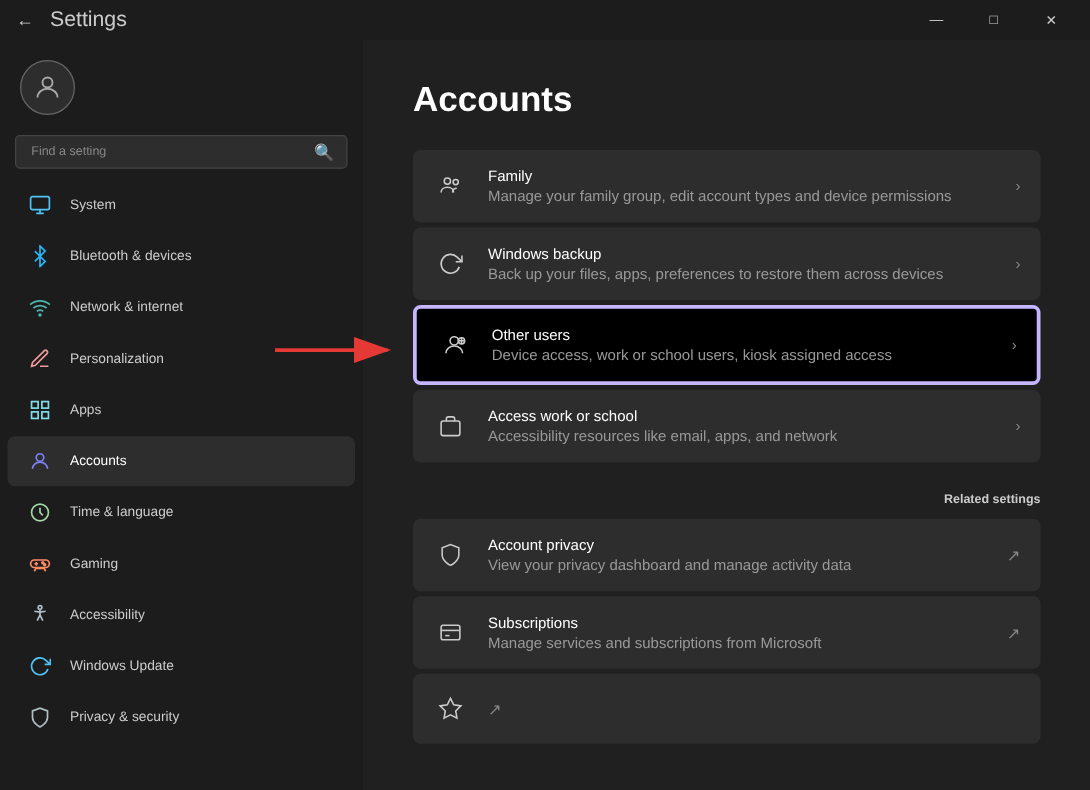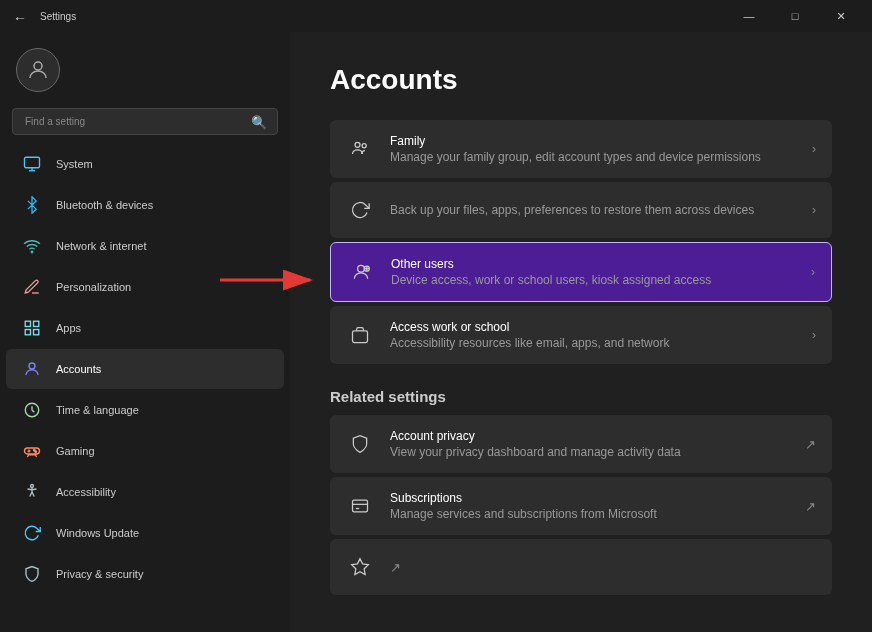--- a/index.html
+++ b/index.html
@@ -30,21 +30,21 @@
     }
     .titlebar-back {
       width: 24px; height: 24px;
       display: flex; align-items: center; justify-content: center;
       border-radius: 4px;
       cursor: pointer;
       color: #ccc;
       font-size: 14px;
     }
     .titlebar-title {
-      font-size: 10px;
+      font-size: 17px;
       color: #ccc;
     }
     .titlebar-controls {
       display: flex;
       gap: 0;
     }
     .titlebar-btn {
       width: 46px; height: 32px;
       display: flex; align-items: center; justify-content: center;
       cursor: pointer;
@@ -156,22 +156,22 @@
       display: flex;
       align-items: center;
       background: #2d2d2d;
       border-radius: 6px;
       padding: 14px 16px;
       cursor: pointer;
       gap: 16px;
       position: relative;
     }
     .settings-item.highlighted {
-      background: #4c1d95;
-      border: 1px solid #c4b5fd;
+      background: #000000;
+      border: 3px solid #c4b5fd;
       justify-content: center;
     }
     .item-icon {
       width: 28px; height: 28px;
       display: flex; align-items: center; justify-content: center;
       font-size: 18px;
       color: #ccc;
       flex-shrink: 0;
     }
     .item-text {
@@ -191,24 +191,25 @@
       color: #888;
       font-size: 12px;
     }
     .item-external {
       color: #888;
       font-size: 13px;
     }
 
     
     .section-label {
-      font-size: 15px;
+      font-size: 10px;
       font-weight: 600;
       color: #ccc;
       margin-bottom: 10px;
+      text-align: right;
     }
 
     
     ::-webkit-scrollbar { width: 6px; }
     ::-webkit-scrollbar-track { background: transparent; }
     ::-webkit-scrollbar-thumb { background: #444; border-radius: 3px; }
   </style>
 </head>
 <body>
 
@@ -381,20 +382,21 @@
     <span class="item-chevron">›</span>
   </div>
         <div class="settings-item" style="position: relative;">
     <div class="item-icon">
             <svg width="20" height="20" viewBox="0 0 24 24" fill="none" stroke="#ccc" stroke-width="1.5">
               <polyline points="23 4 23 10 17 10"></polyline>
               <path d="M20.49 15a9 9 0 1 1-2.12-9.36L23 10"></path>
             </svg>
           </div>
     <div class="item-text">
+      <div class="item-title">Windows backup</div>
       <div class="item-desc">Back up your files, apps, preferences to restore them across devices</div>
     </div>
     <span class="item-chevron">›</span>
   </div>
         <div class="settings-item highlighted" style="position: relative;">
     <div class="item-icon">
             <svg width="20" height="20" viewBox="0 0 24 24" fill="none" stroke="#ccc" stroke-width="1.5">
               <circle cx="12" cy="8" r="4"></circle>
               <path d="M4 20c0-4 3.6-7 8-7s8 3 8 7"></path>
               <circle cx="19" cy="8" r="3"></circle>

